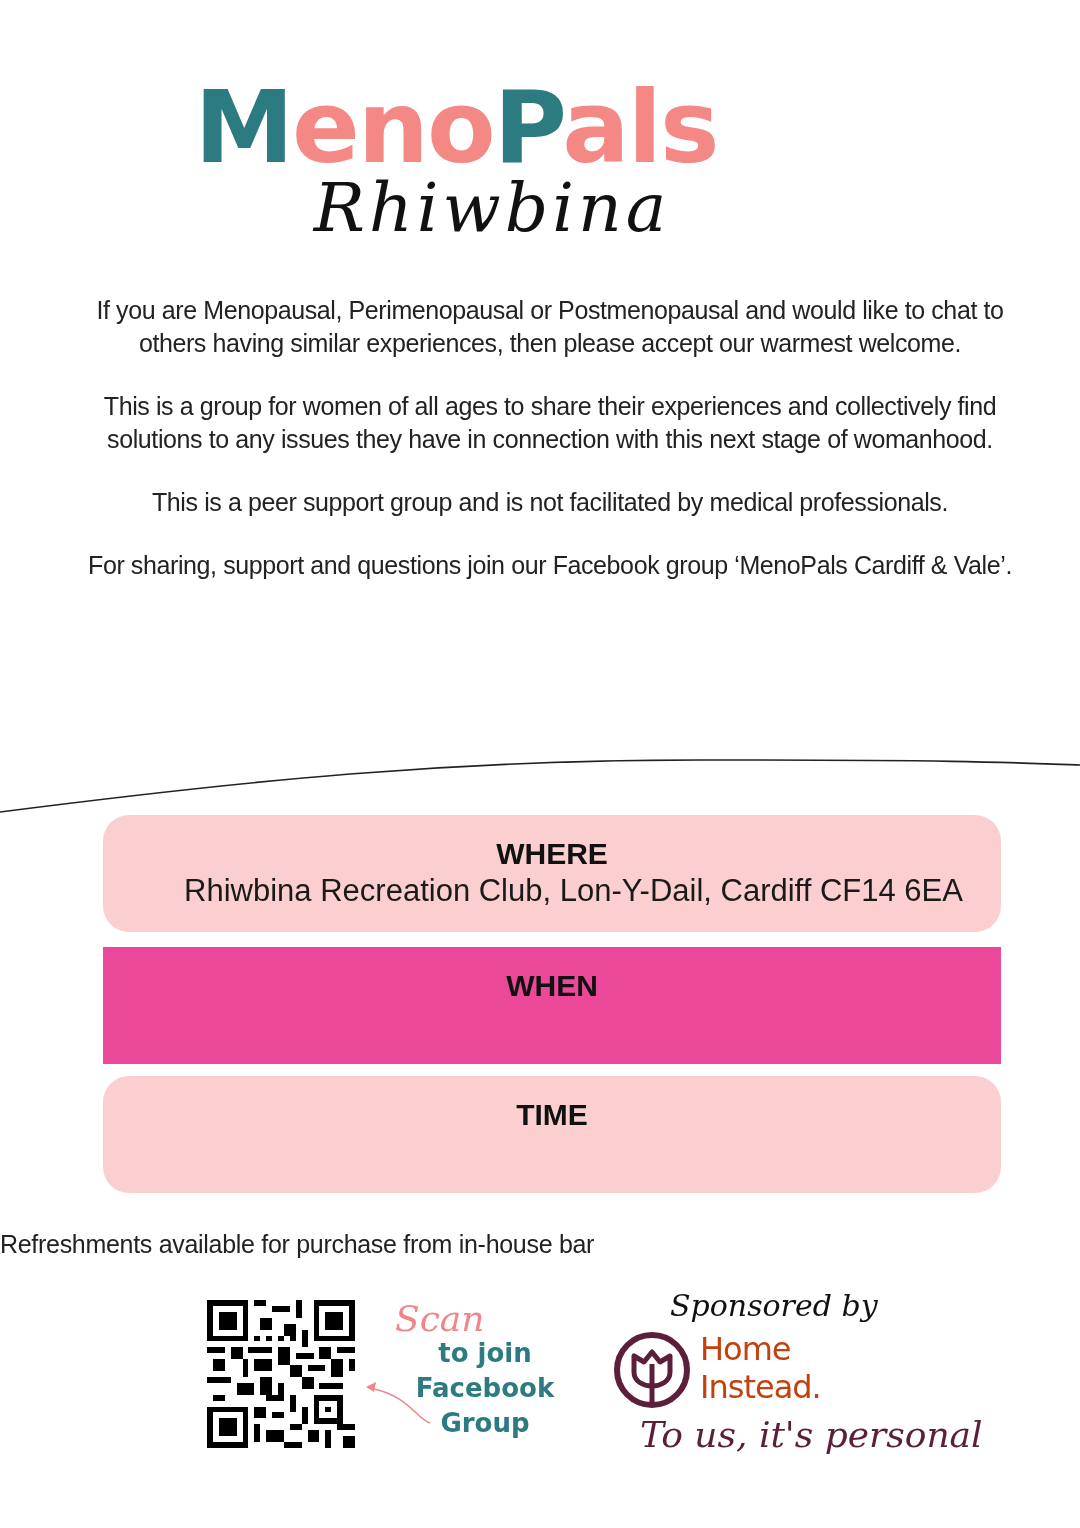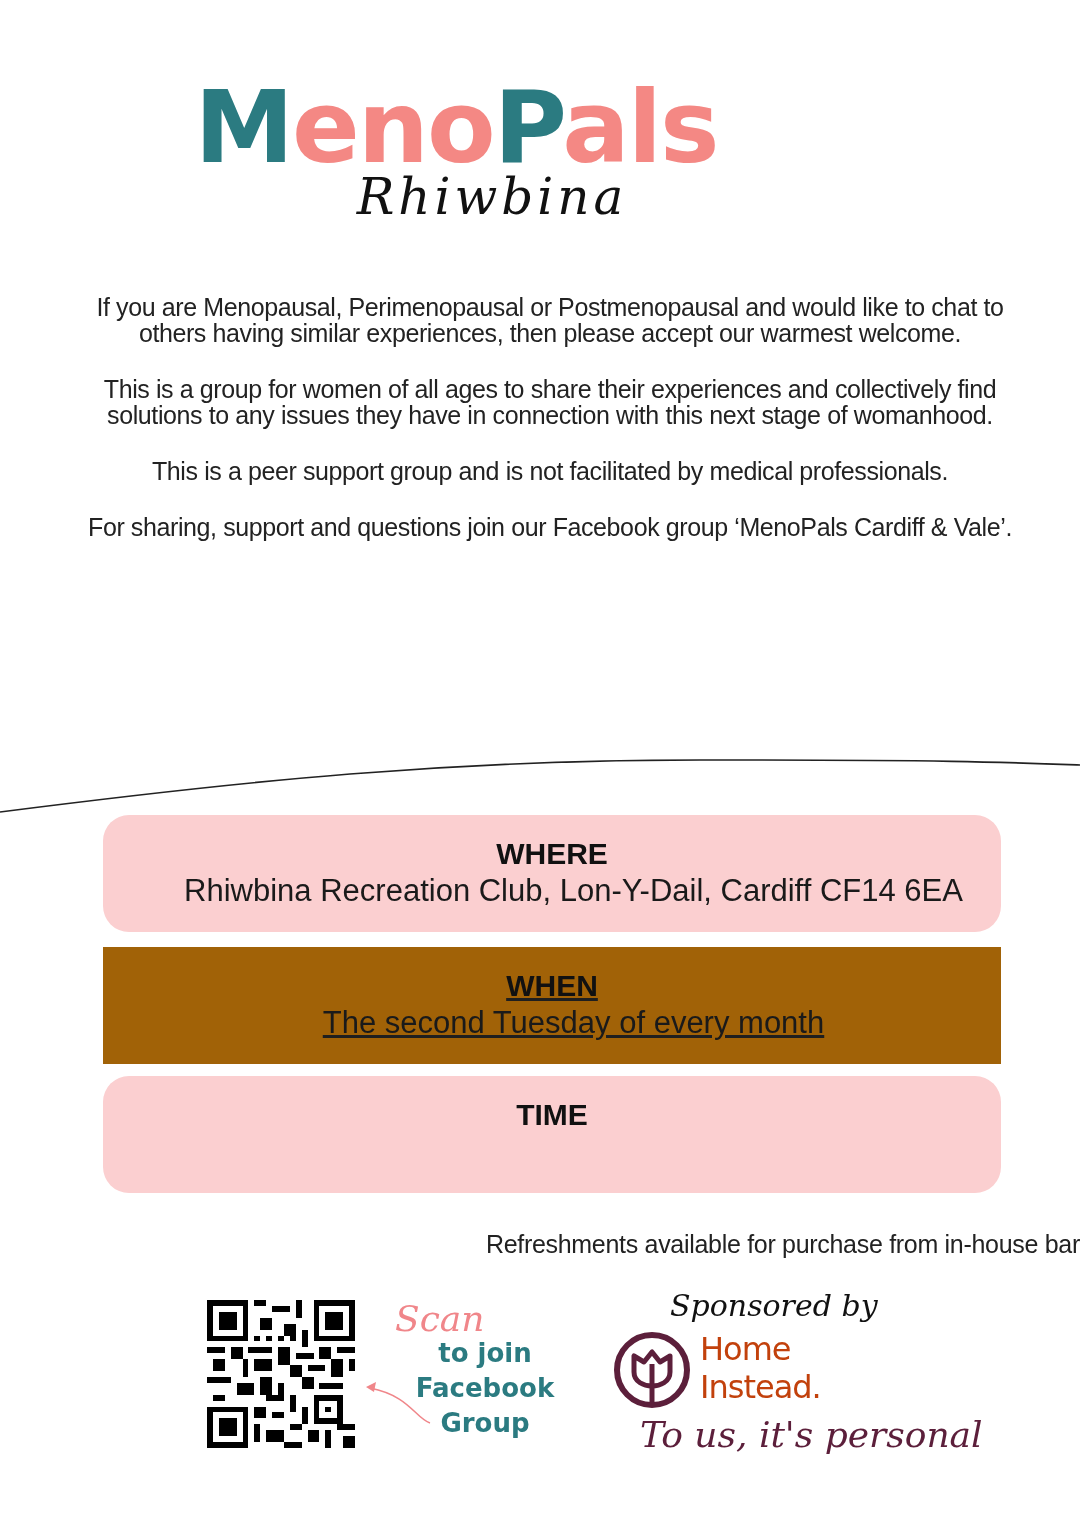--- a/index.html
+++ b/index.html
@@ -1,29 +1,29 @@
 <!DOCTYPE html>
 <html><head>
 <meta charset="utf-8">
 <style>
   html, body { margin: 0; padding: 0; background: #ffffff; }
   body { width: 1080px; height: 1528px; position: relative; overflow: hidden; font-family: "DejaVu Sans", sans-serif; color: #1f1f1f; }
   .logo { position: absolute; left: 0; top: 78px; width: 912px; text-align: center; font-family: "DejaVu Sans", sans-serif; font-weight: bold; font-size: 100px; letter-spacing: -2px; line-height: 1; }
   .logo .teal { color: #2b7b81; }
   .logo .coral { color: #f48884; }
-  .script { position: absolute; left: 0; top: 168px; width: 984px; text-align: center; font-family: "DejaVu Serif", serif; font-style: italic; font-size: 50px; color: #111; letter-spacing: 4px; font-weight: 300; }
-  .intro { position: absolute; left: 80px; top: 294px; width: 940px; text-align: center; font-family: "Liberation Sans", sans-serif; font-size: 25px; line-height: 26px; color: #222; letter-spacing: -0.4px; }
+  .script { position: absolute; left: 0; top: 168px; width: 984px; text-align: center; font-family: "DejaVu Serif", serif; font-style: italic; font-size: 68px; color: #111; letter-spacing: 4px; font-weight: 300; }
+  .intro { position: absolute; left: 80px; top: 294px; width: 940px; text-align: center; font-family: "Liberation Sans", sans-serif; font-size: 25px; line-height: 33px; color: #222; letter-spacing: -0.4px; }
   .intro p { margin: 0 0 30px 0; }
   .divider { position: absolute; left: 0; top: 740px; width: 1080px; height: 90px; }
   .info-box { position: absolute; left: 103px; width: 898px; height: 117px; text-align: center; }
   .info-box.pink { background: #fbcfd0; border-radius: 26px; }
-  .info-box.blue { background: #a16207; text-decoration: underline; }
+  .info-box.blue { background: #ec4899; }
   .info-box .label { font-family: "Liberation Sans", sans-serif; font-weight: bold; font-size: 30px; margin-top: 22px; line-height: 34px; color: #111; }
   .info-box .value { font-family: "Liberation Sans", sans-serif; font-size: 31px; line-height: 40px; color: #1a1a1a; margin-left: 43px; }
-  .refresh { position: absolute; left: 0; top: 1230px; width: 1080px; text-align: right; font-family: "Liberation Sans", sans-serif; font-size: 25px; color: #222; letter-spacing: -0.3px; }
+  .refresh { position: absolute; left: 0; top: 1230px; width: 1080px; text-align: left; font-family: "Liberation Sans", sans-serif; font-size: 25px; color: #222; letter-spacing: -0.3px; }
   .qr { position: absolute; left: 207px; top: 1300px; width: 148px; height: 148px; }
   .scan { position: absolute; left: 395px; top: 1298px; font-family: "DejaVu Serif", serif; font-style: italic; font-size: 36px; color: #f0868a; }
   .join { position: absolute; left: 400px; top: 1336px; width: 170px; text-align: center; font-family: "DejaVu Sans", sans-serif; font-weight: bold; font-size: 26px; line-height: 35px; color: #2b7b81; }
   .arrow { position: absolute; left: 360px; top: 1378px; width: 80px; height: 50px; }
   .sponsor { position: absolute; left: 670px; top: 1288px; font-family: "DejaVu Serif", serif; font-style: italic; font-size: 30px; color: #111; }
   .hi-icon { position: absolute; left: 612px; top: 1330px; width: 80px; height: 80px; }
   .hi-name { position: absolute; left: 700px; top: 1330px; font-family: "DejaVu Sans", sans-serif; font-weight: normal; font-size: 32px; line-height: 38px; color: #c2410c; letter-spacing: -1px; }
   .hi-tag { position: absolute; left: 640px; top: 1414px; font-family: "DejaVu Serif", serif; font-style: italic; font-size: 36px; color: #5c1f3b; }
 </style>
 </head>
@@ -44,21 +44,20 @@
 <svg class="divider" viewBox="0 0 1080 90">
   <path d="M0 72 C 250 40, 450 20, 700 20 S 1000 22, 1080 25" stroke="#222" stroke-width="1.6" fill="none"></path>
 </svg>
 
 <div class="info-box pink" style="top:815px;">
   <div class="label">WHERE</div>
   <div class="value">Rhiwbina Recreation Club, Lon-Y-Dail, Cardiff CF14 6EA</div>
 </div>
 <div class="info-box blue" style="top:947px;">
   <div class="label">WHEN</div>
-  <div class="value">The second Tuesday of every month</div>
 </div>
 <div class="info-box pink" style="top:1076px;">
   <div class="label">TIME</div>
 </div>
 
 <div class="refresh">Refreshments available for purchase from in-house bar</div>
 
 <svg class="qr" viewBox="0 0 25 25" shape-rendering="crispEdges">
   <rect width="25" height="25" fill="#fff"></rect>
   <g fill="#000">

